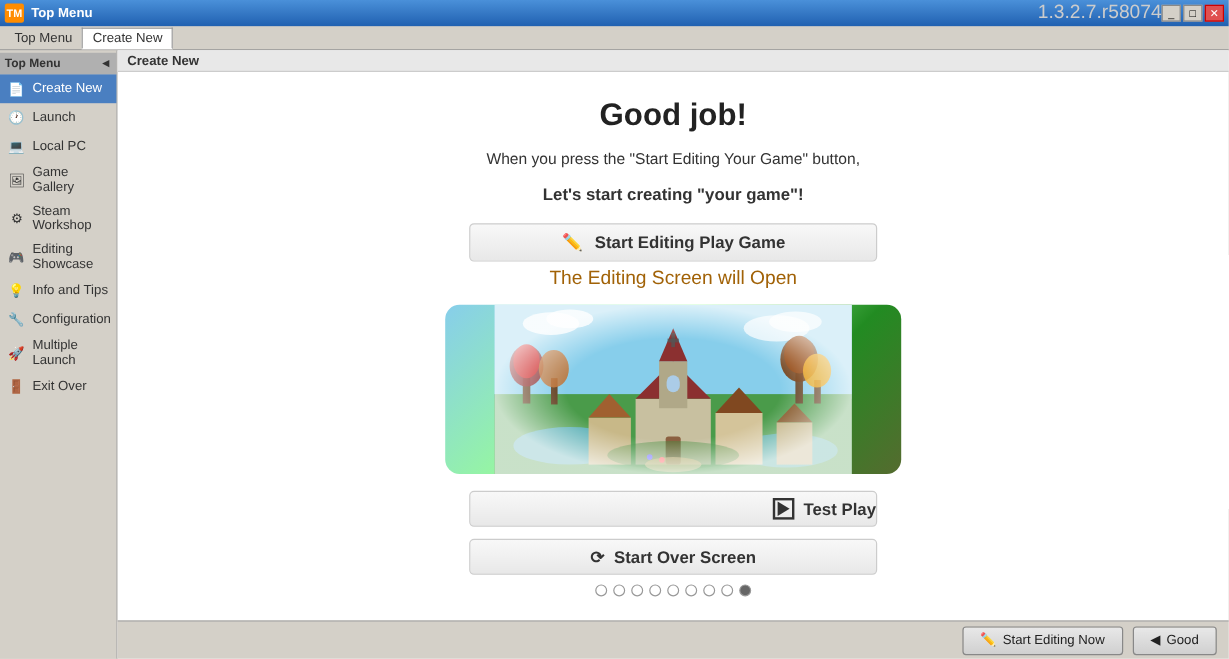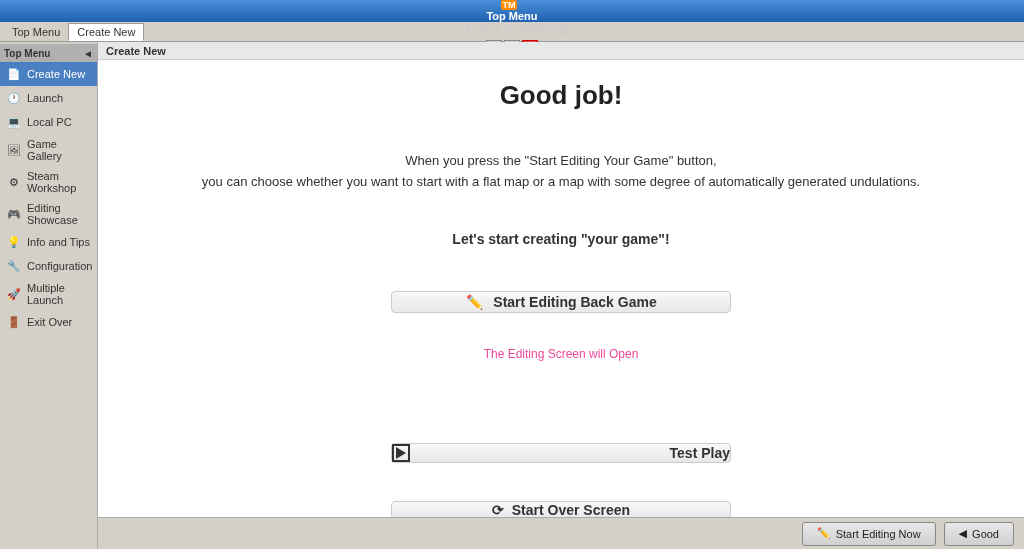--- a/index.html
+++ b/index.html
@@ -15,21 +15,20 @@
     
     .title-bar {
       height: 22px;
       background: linear-gradient(to bottom, #4a90d9, #2060b0);
       display: flex;
       align-items: center;
       padding: 0 4px;
       color: white;
       font-size: 11px;
       font-weight: bold;
-      flex-direction: column;
     }
     .title-bar-logo {
       width: 16px;
       height: 16px;
       background: #ff8c00;
       border-radius: 2px;
       margin-right: 6px;
       display: flex;
       align-items: center;
       justify-content: center;
@@ -156,21 +155,20 @@
     }
 
     
     .main-content {
       flex: 1;
       display: flex;
       flex-direction: column;
       align-items: center;
       padding: 20px 20px 10px;
       overflow-y: auto;
-      gap: 28px;
     }
 
     .good-job-title {
       font-size: 26px;
       font-weight: bold;
       color: #222;
       margin-bottom: 12px;
     }
     .description-text {
       text-align: center;
@@ -206,22 +204,22 @@
     .edit-icon-box {
       width: 20px;
       height: 20px;
       display: flex;
       align-items: center;
       justify-content: center;
       font-size: 14px;
     }
 
     .editing-screen-note {
-      font-size: 12px;
-      color: #ec4899;
+      font-size: 16px;
+      color: #a16207;
       margin-bottom: 12px;
     }
 
     
     .game-image-area {
       width: 380px;
       height: 180px;
       border-radius: 12px;
       overflow: hidden;
       margin-bottom: 14px;
@@ -237,21 +235,21 @@
 
     
     .test-play-btn {
       width: 340px;
       height: 38px;
       border: 1px solid #ccc;
       background: linear-gradient(to bottom, #f8f8f8, #e8e8e8);
       border-radius: 4px;
       display: flex;
       align-items: center;
-      justify-content: space-between;
+      justify-content: flex-end;
       gap: 8px;
       cursor: pointer;
       font-size: 14px;
       font-weight: bold;
       color: #333;
       margin-bottom: 10px;
     }
 
     
     .start-over-btn {
@@ -403,28 +401,27 @@
   <div class="content-area">
     <div class="content-header">
       <span>Create New</span>
     </div>
 
     <div class="main-content">
       <div class="good-job-title">Good job!</div>
 
       <div class="description-text">
         <span>When you press the "Start Editing Your Game" button,</span><br>
-        <span>you can choose whether you want to start with a flat map or a map with some degree of automatically generated undulations.</span>
       </div>
 
       <div class="lets-start-text">Let's start creating "your game"!</div>
 
       <button class="start-editing-btn">
         <span class="edit-icon-box">✏️</span>
-        <span>Start Editing Back Game</span>
+        <span>Start Editing Play Game</span>
       </button>
 
       <div class="editing-screen-note">The Editing Screen will Open</div>
 
       <div class="game-image-area">
         <svg class="scene-svg" viewBox="0 0 380 180" xmlns="http://www.w3.org/2000/svg">
 
           <rect x="0" y="0" width="380" height="100" fill="#87ceeb"></rect>
 
           <ellipse cx="60" cy="20" rx="30" ry="12" fill="white" opacity="0.8"></ellipse>

